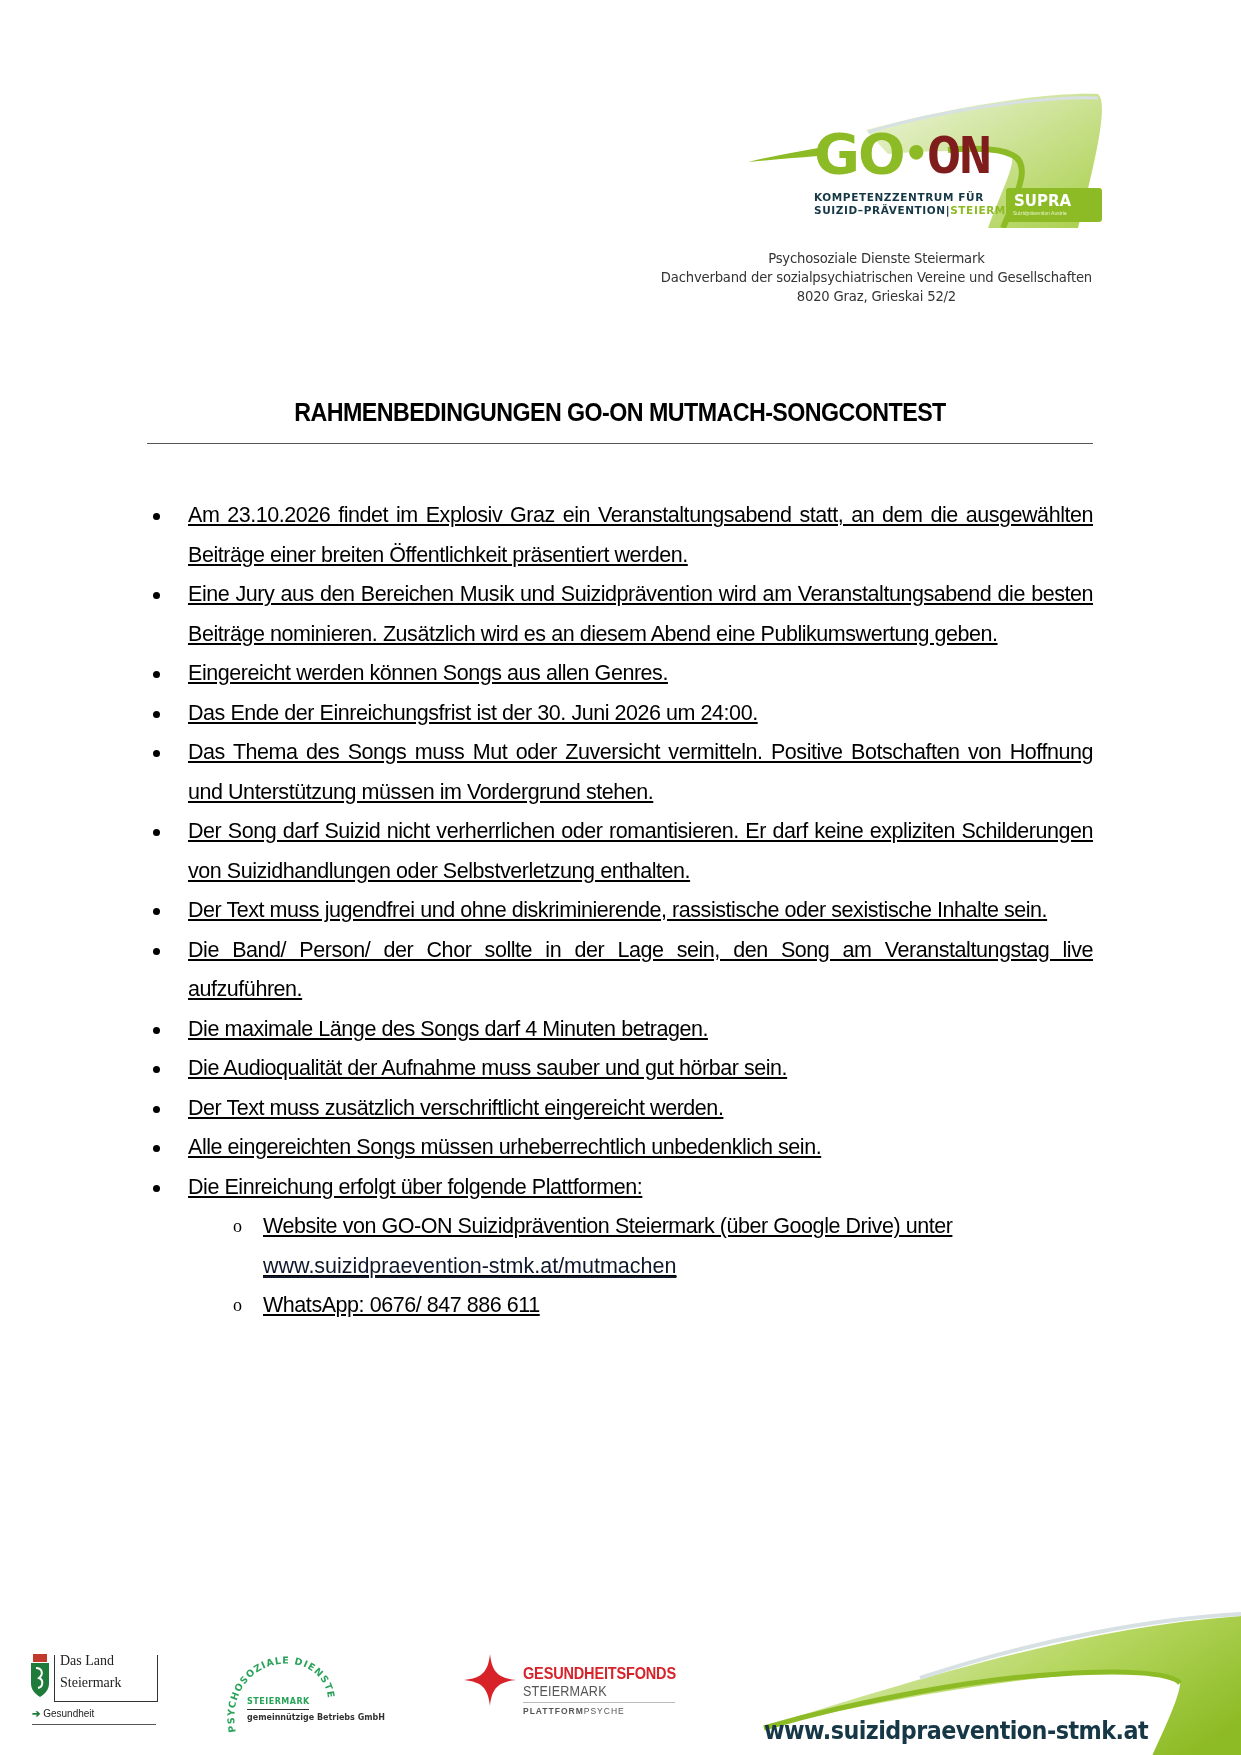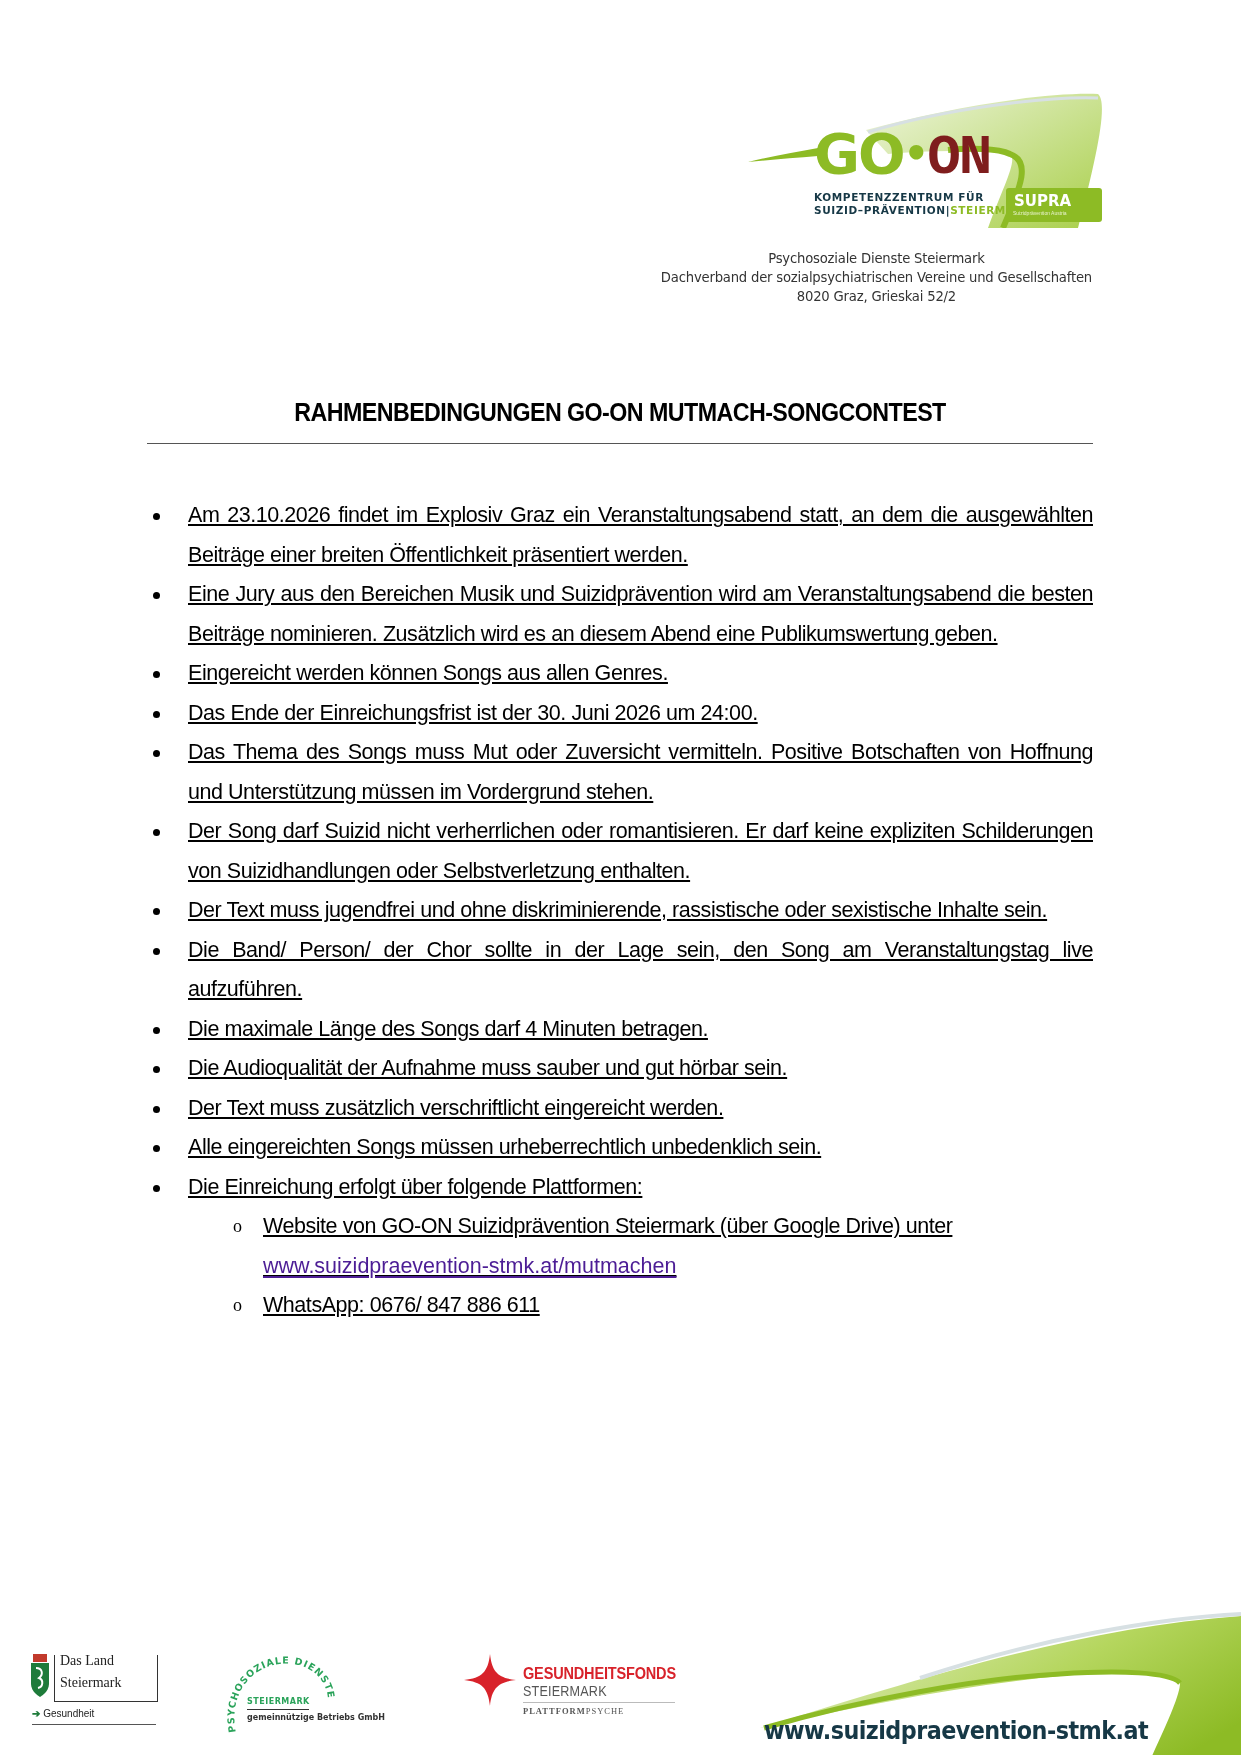--- a/index.html
+++ b/index.html
@@ -28,21 +28,21 @@
   .rule { position: absolute; left: 147px; width: 946px; top: 443px; height: 0; border-top: 1.5px solid #555; }
 
   
   .list { position: absolute; left: 147px; top: 496px; width: 946px; font-family: "Liberation Sans", sans-serif; font-size: 21.5px; line-height: 39.5px; text-decoration: underline; }
   .item { position: relative; padding-left: 41px; text-align: justify; }
   .bullet { position: absolute; left: 6px; top: 17px; width: 7px; height: 7px; border-radius: 50%; background: #000; }
   .text { display: block; letter-spacing: -0.45px; word-spacing: 0px; }
   .item.justify .text { text-align: justify; text-align-last: left; }
   .sub { position: relative; padding-left: 116px; }
   .sub .circ { position: absolute; left: 86px; top: 0; font-family: "Liberation Serif", serif; font-size: 18px; }
-  .link { color: #4c1d95; text-decoration: underline; text-underline-offset: 3px; }
+  .link { color: #0f172a; text-decoration: underline; text-underline-offset: 3px; }
 
   
   .f-land { position: absolute; left: 30px; top: 1648px; width: 120px; height: 90px; }
   .f-land .crest { position: absolute; left: 0; top: 6px; width: 20px; height: 44px; }
   .f-land .box { position: absolute; left: 24px; top: 7px; width: 102px; height: 46px; border-left: 1px solid #333; border-bottom: 1px solid #333; border-right: 1px solid #333; }
   .f-land .t1, .f-land .t2 { position: absolute; left: 30px; font-family: "Liberation Serif", serif; font-size: 14px; color: #222; white-space: nowrap; }
   .f-land .t1 { top: 5px; }
   .f-land .t2 { top: 27px; }
   .f-land .ges { position: absolute; left: 2px; top: 60px; font-size: 10px; color: #222; white-space: nowrap; }
   .f-land .ges .arr { color: #1e7b3a; font-weight: bold; }
@@ -51,21 +51,21 @@
   .f-psd { position: absolute; left: 222px; top: 1648px; width: 170px; height: 90px; }
   .f-psd .st { position: absolute; left: 25px; top: 49px; font-family: "DejaVu Sans", sans-serif; font-weight: bold; font-size: 8px; color: #2aa35a; letter-spacing: 0.5px; }
   .f-psd .ln { position: absolute; left: 25px; top: 61px; width: 62px; border-top: 1px solid #333; }
   .f-psd .gm { position: absolute; left: 25px; top: 65px; font-family: "DejaVu Sans", sans-serif; font-weight: bold; font-size: 8px; color: #333; white-space: nowrap; }
 
   .f-gf { position: absolute; left: 464px; top: 1650px; width: 240px; height: 85px; }
   .f-gf .star { position: absolute; left: 0; top: 4px; }
   .f-gf .g1 { position: absolute; left: 59px; top: 14px; font-family: "Liberation Sans", sans-serif; font-weight: bold; font-size: 16.5px; color: #d8222a; letter-spacing: -0.2px; white-space: nowrap; transform: scaleX(0.88); transform-origin: left; }
   .f-gf .g2 { position: absolute; left: 59px; top: 33px; font-family: "Liberation Sans", sans-serif; font-size: 14px; color: #555; letter-spacing: 0.2px; transform: scaleX(0.9); transform-origin: left; }
   .f-gf .gl { position: absolute; left: 59px; top: 52px; width: 152px; border-top: 1px solid #bbb; }
-  .f-gf .g3 { position: absolute; left: 59px; top: 56px; font-family: Liberation Serif, serif; font-size: 8.5px; color: #555; letter-spacing: 1px; white-space: nowrap; }
+  .f-gf .g3 { position: absolute; left: 59px; top: 56px; font-family: Liberation Sans, sans-serif; font-size: 8.5px; color: #555; letter-spacing: 1px; white-space: nowrap; }
   .f-gf .g3 b { font-weight: bold; }
 
   .f-swoosh { position: absolute; left: 740px; top: 1588px; width: 501px; height: 205px; }
   .f-swoosh svg { position: absolute; left: 0; top: 0; }
   .f-swoosh .url { position: absolute; left: 24px; top: 129px; font-family: "DejaVu Sans", sans-serif; font-weight: bold; font-size: 24px; color: #163846; letter-spacing: -0.6px; white-space: nowrap; transform: scaleX(0.93); transform-origin: left; }
 </style>
 </head>
 <body>
 
 <div class="logo">

